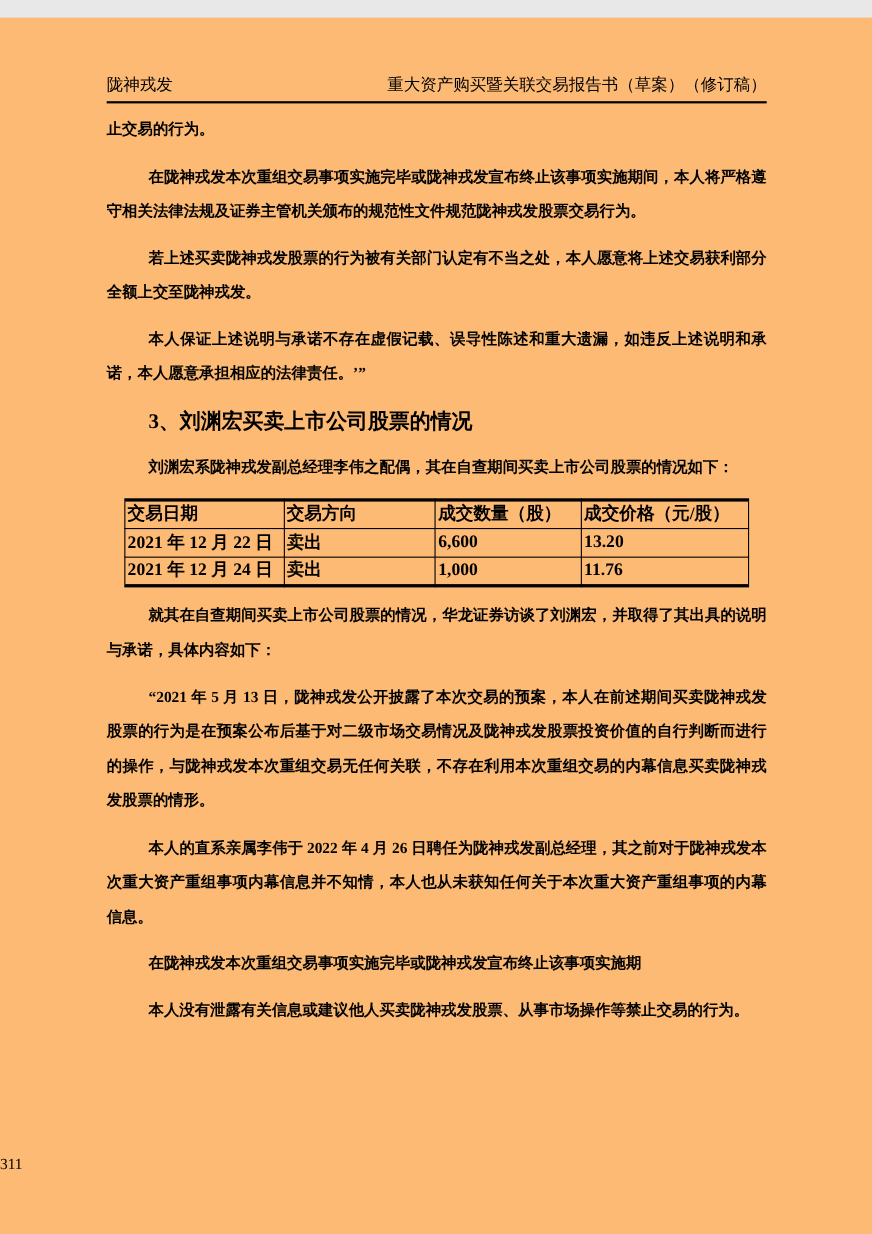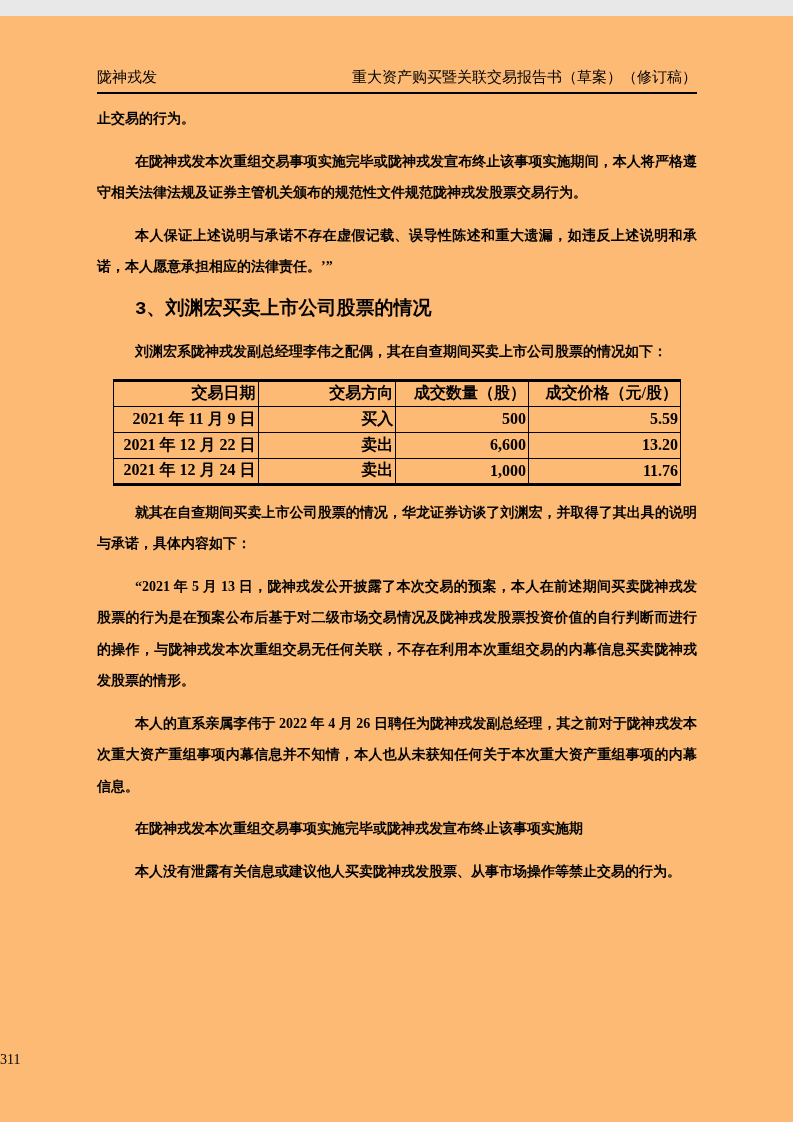--- a/index.html
+++ b/index.html
@@ -44,36 +44,35 @@
   .para.first {
     margin-top: 0;
     text-indent: 0;
   }
   .section-heading {
     font-size: 19px;
     font-weight: bold;
     line-height: 31.5px;
     text-indent: 38px;
     margin-top: 11px;
-    font-family: Liberation Mono, monospace;
   }
   table.trade-table {
     width: 568px;
     margin: 11px auto 4px auto;
     border-collapse: collapse;
     table-layout: fixed;
     border-top: 3px solid #000;
     border-bottom: 3px solid #000;
     border-left: 1.5px solid #000;
     border-right: 1.5px solid #000;
   }
   table.trade-table th,
   table.trade-table td {
     border: 1.5px solid #000;
-    text-align: right;
+    text-align: left;
     vertical-align: middle;
     font-size: 16px;
     font-weight: bold;
     height: 26px;
     padding: 0 2px;
     font-family: "Liberation Serif", "DejaVu Serif", serif;
   }
   .col-date   { width: 25.5%; }
   .col-dir    { width: 24.3%; }
   .col-qty    { width: 23.4%; }
@@ -95,20 +94,21 @@
 
   <div class="page-header">
     <span>陇神戎发</span>
     <span>重大资产购买暨关联交易报告书（草案）（修订稿）</span>
   </div>
 
   <div class="doc-body">
 
     <p class="para first">止交易的行为。</p>
     <p class="para">在陇神戎发本次重组交易事项实施完毕或陇神戎发宣布终止该事项实施期间，本人将严格遵守相关法律法规及证券主管机关颁布的规范性文件规范陇神戎发股票交易行为。</p>
+    <p class="para">若上述买卖陇神戎发股票的行为被有关部门认定有不当之处，本人愿意将上述交易获利部分全额上交至陇神戎发。</p>
     <p class="para">本人保证上述说明与承诺不存在虚假记载、误导性陈述和重大遗漏，如违反上述说明和承诺，本人愿意承担相应的法律责任。’”</p>
 
     <h2 class="section-heading">3、刘渊宏买卖上市公司股票的情况</h2>
 
     <p class="para">刘渊宏系陇神戎发副总经理李伟之配偶，其在自查期间买卖上市公司股票的情况如下：</p>
 
     <table class="trade-table">
       <colgroup>
         <col class="col-date">
         <col class="col-dir">
@@ -117,26 +117,20 @@
       </colgroup>
       <thead>
         <tr>
           <th>交易日期</th>
           <th>交易方向</th>
           <th>成交数量（股）</th>
           <th>成交价格（元/股）</th>
         </tr>
       </thead>
       <tbody>
-        <tr>
-          <td>2021 年 11 月 9 日</td>
-          <td>买入</td>
-          <td>500</td>
-          <td>5.59</td>
-        </tr>
         <tr>
           <td>2021 年 12 月 22 日</td>
           <td>卖出</td>
           <td>6,600</td>
           <td>13.20</td>
         </tr>
         <tr>
           <td>2021 年 12 月 24 日</td>
           <td>卖出</td>
           <td>1,000</td>

